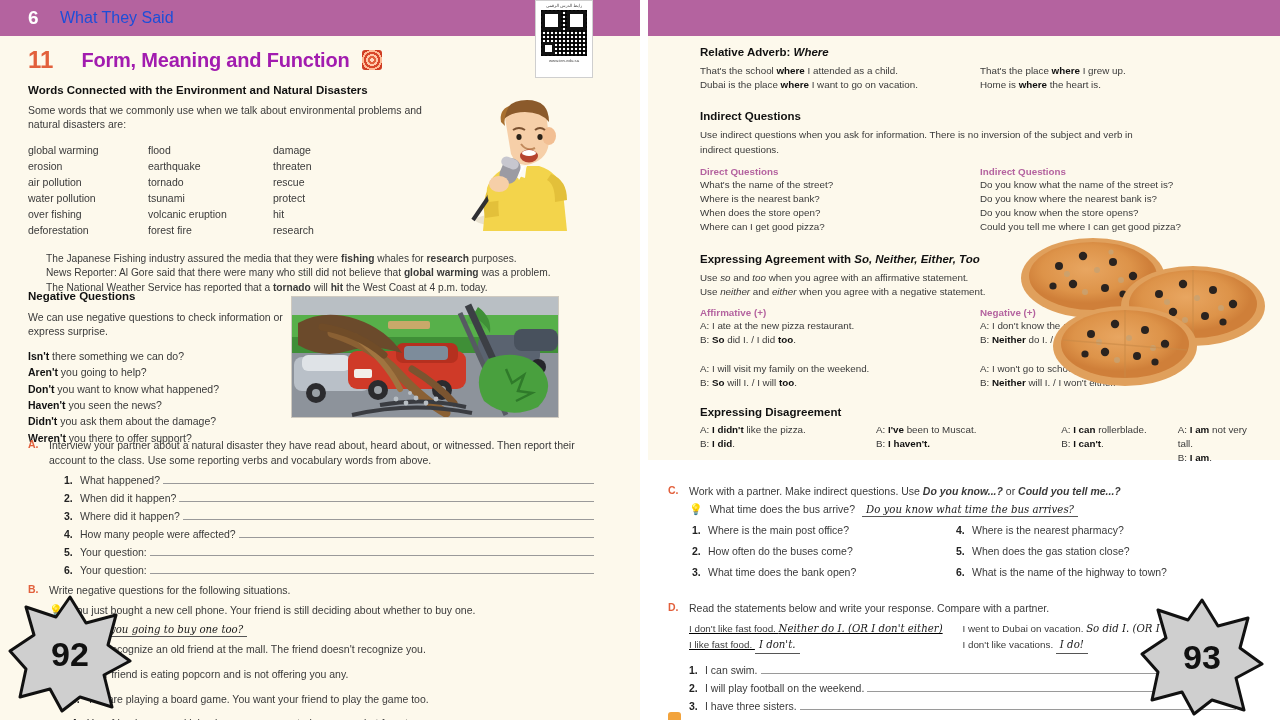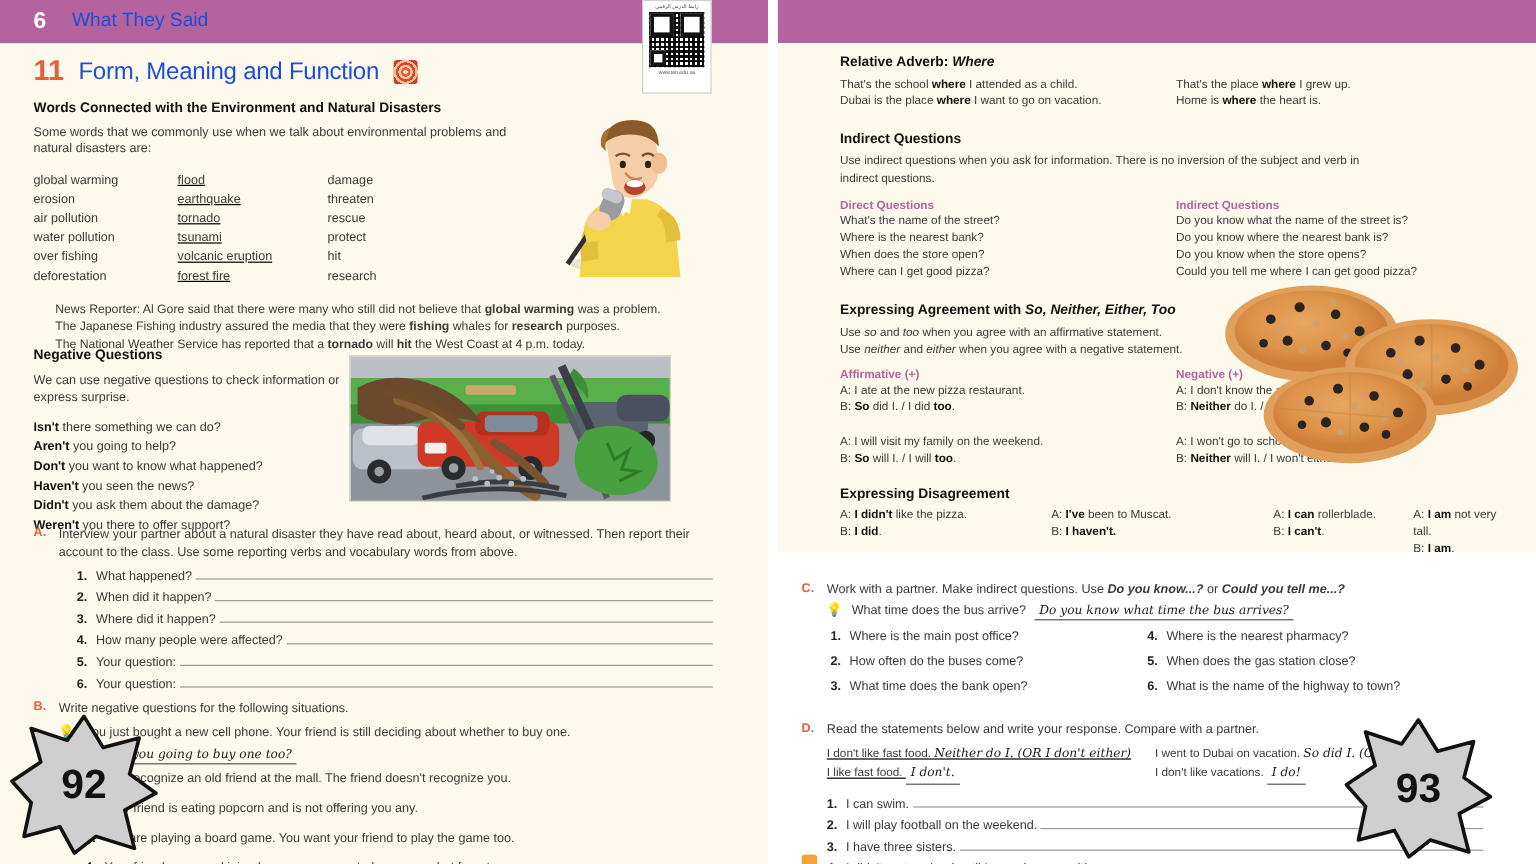--- a/index.html
+++ b/index.html
@@ -58,33 +58,33 @@
   .qr-img::before { top: 1px; left: 1px; }
   .qr-img::after  { top: 1px; right: 1px; }
   .qr-eye3 { bottom: 1px; left: 1px; }
   .qr-cap-bot { font-size: 4.3px; color: #444; margin-top: 2px; }
 
   
   .lp { position: absolute; left: 28px; top: 46px; width: 566px; }
 
   .sec-head { display: flex; align-items: center; gap: 12px; margin-bottom: 10px; }
   .sec-num { color: #e2603c; font-size: 24px; font-weight: bold; }
-  .sec-title { font-size: 20px; font-weight: normal; color: #1d4ed8; letter-spacing: -.2px; }
+  .sec-title { font-size: 20px; font-weight: bold; color: #a21caf; letter-spacing: -.2px; margin-left: 16px; }
   .spiral-icon {
     width: 20px; height: 20px; border-radius: 3px;
     background: radial-gradient(circle at 50% 50%, #ffd9c0 0 2px, #e2603c 2px 4px, #ffc9aa 4px 6px, #d8472a 6px 8px, #ffbb96 8px 10px, #cf3c22 10px 14px);
     display:inline-block;
   }
 
   .sub-head { font-size: 11.5px; font-weight: bold; color: #111; margin-bottom: 7px; }
   .body-txt { font-size: 10.5px; color: #3a3a3a; line-height: 1.38; }
 
   .wordcols { display: flex; margin-top: 11px; }
   .wordcol { width: 120px; }
-  .wordcol.w2 { width: 125px; text-decoration: underline; }
+  .wordcol.w2 { width: 125px; }
   .wordcol div { font-size: 10.5px; color: #3a3a3a; line-height: 1.52; }
 
   .news-block { margin-top: 13px; padding-left: 18px; }
   .news-block p { font-size: 10.2px; color: #3a3a3a; line-height: 1.42; }
 
   .reporter {
     position: absolute; left: 455px; top: 96px; width: 128px; height: 135px;
   }
 
   .neg-q { position: absolute; left: 28px; top: 290px; width: 270px; }
@@ -201,22 +201,22 @@
             <div>damage</div>
             <div>threaten</div>
             <div>rescue</div>
             <div>protect</div>
             <div>hit</div>
             <div>research</div>
           </div>
       </div>
 
       <div class="news-block" id="newsblock">
+          <p><span>The Japanese Fishing industry assured the media that they were </span><b>fishing</b><span> whales for </span><b>research</b><span> purposes.</span></p>
           <p><span>News Reporter: Al Gore said that there were many who still did not believe that </span><b>global warming</b><span> was a problem.</span></p>
-          <p><span>The Japanese Fishing industry assured the media that they were </span><b>fishing</b><span> whales for </span><b>research</b><span> purposes.</span></p>
           <p><span>The National Weather Service has reported that a </span><b>tornado</b><span> will </span><b>hit</b><span> the West Coast at 4 p.m. today.</span></p>
         </div>
     </div>
 
     <div class="reporter">
       <svg viewBox="0 0 128 135" width="128" height="135">
         <ellipse cx="64" cy="124" rx="44" ry="7" fill="#e9e2cf"></ellipse>
         <path d="M28 135 L32 92 Q38 74 58 70 L84 70 Q104 76 108 96 L112 135 Z" fill="#f3d44b"></path>
         <path d="M58 70 L64 84 L72 70 Z" fill="#ffffff"></path>
         <path d="M56 66 L58 84 L66 80 Z" fill="#fdfbf2"></path>
@@ -644,21 +644,21 @@
             <circle cx="100" cy="124" r="3"></circle>
           </g>
           <path d="M108 74 L108 142" stroke="#c98a47" stroke-width="1.4" opacity=".6"></path>
           <path d="M46 104 L170 114" stroke="#c98a47" stroke-width="1.4" opacity=".6"></path>
         </g>
       </svg>
     </div>
 
     <div class="dot-orange" style="left:28px; top:712px;"></div>
 
-    <div class="star" style="left:480px; top:598px;text-align:right;">
+    <div class="star" style="left:500px; top:598px;text-align:right;">
       <svg viewBox="0 0 124 118" preserveAspectRatio="none">
         <polygon points="62,2 78,28 108,20 100,50 122,66 96,80 104,112 72,102 54,116 42,94 12,102 18,74 2,56 26,40 18,12 48,22" fill="#cfcfcf" stroke="#111" stroke-width="3" stroke-linejoin="round"></polygon>
       </svg>
       <span>93</span>
     </div>
   </div>
 
   <div class="qr-badge">
     <div class="qr-cap-top">رابط الدرس الرقمي</div>
     <div class="qr-img">

